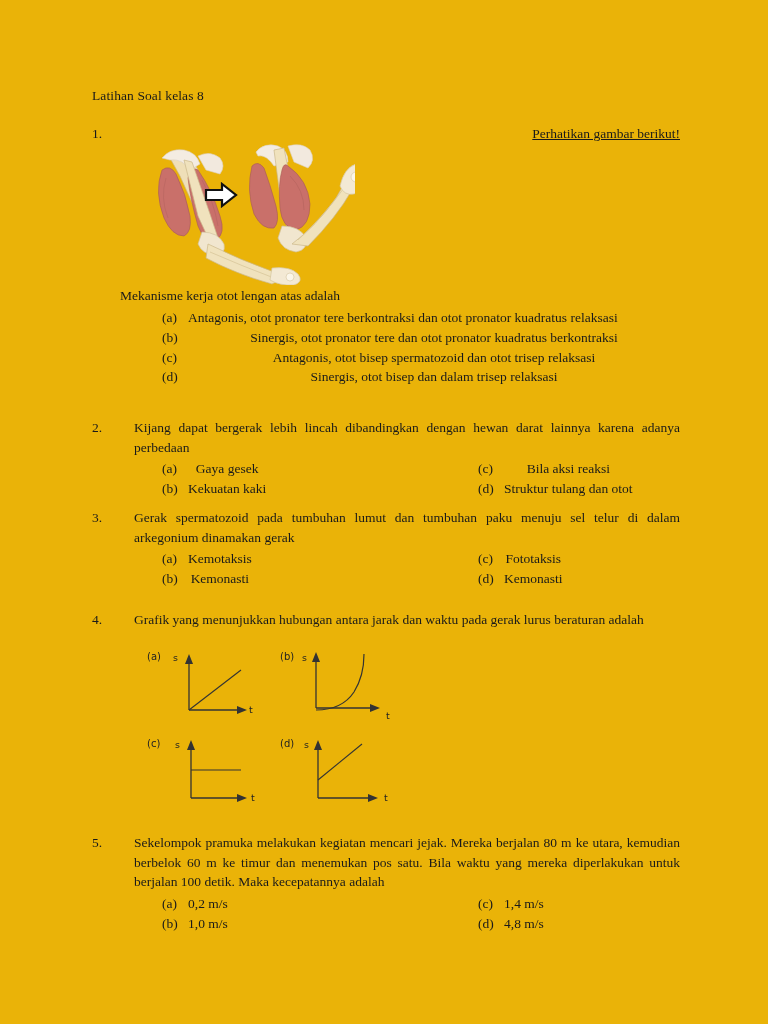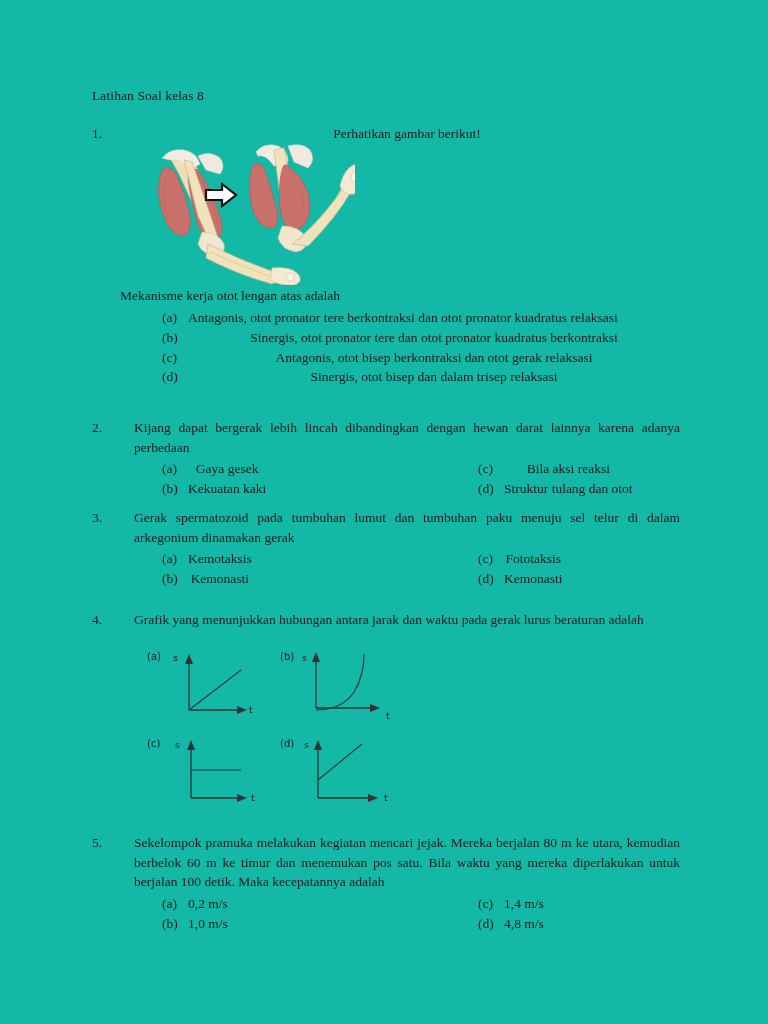--- a/index.html
+++ b/index.html
@@ -13,21 +13,21 @@
     position: relative;
     font-family: "Liberation Serif", "DejaVu Serif", serif;
     color: #1a1a1a;
     overflow: hidden;
   }
   .page {
     position: absolute;
     left: 0; top: 0;
     width: 768px;
     height: 1024px;
-    background: #14b8a6;
+    background: #eab308;
     padding: 0;
   }
   .doc-title {
     position: absolute;
     left: 92px;
     top: 88px;
     font-size: 13.5px;
     letter-spacing: 0.1px;
   }
   .qblock {
@@ -45,21 +45,21 @@
     font-size: 13.5px;
     line-height: 1.45;
   }
   .qtext {
     flex: 1 1 auto;
     font-size: 13.5px;
     line-height: 1.45;
     text-align: justify;
     text-justify: inter-word;
   }
-  .qtext.nojust { text-align: center; }
+  .qtext.nojust { text-align: right; text-decoration: underline; }
   .subtext {
     margin-left: 28px;
     font-size: 13.5px;
     line-height: 1.45;
   }
   
   .opts-1 {
     margin-left: 70px;
     margin-top: 2px;
   }
@@ -205,21 +205,21 @@
       <div class="opt">
         <span class="opt-key">(a)</span>
         <span class="opt-val">Antagonis, otot pronator tere berkontraksi dan otot pronator kuadratus relaksasi</span>
       </div>
       <div class="opt">
         <span class="opt-key">(b)</span>
         <span class="opt-val nojust">Sinergis, otot pronator tere dan otot pronator kuadratus berkontraksi</span>
       </div>
       <div class="opt">
         <span class="opt-key">(c)</span>
-        <span class="opt-val nojust">Antagonis, otot bisep berkontraksi dan otot gerak relaksasi</span>
+        <span class="opt-val nojust">Antagonis, otot bisep spermatozoid dan otot trisep relaksasi</span>
       </div>
       <div class="opt">
         <span class="opt-key">(d)</span>
         <span class="opt-val nojust">Sinergis, otot bisep dan dalam trisep relaksasi</span>
       </div>
     </div>
   </div>
 
   <div class="qblock" style="top:418px;">
     <div class="qhead">

